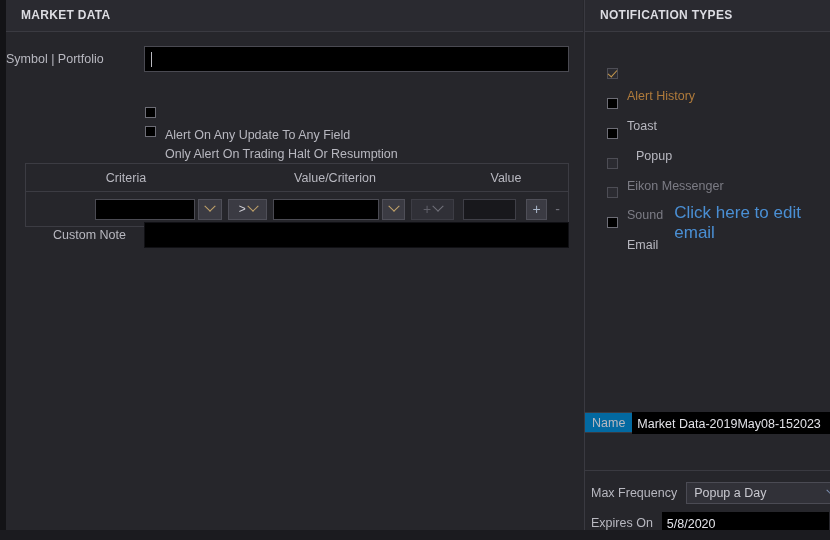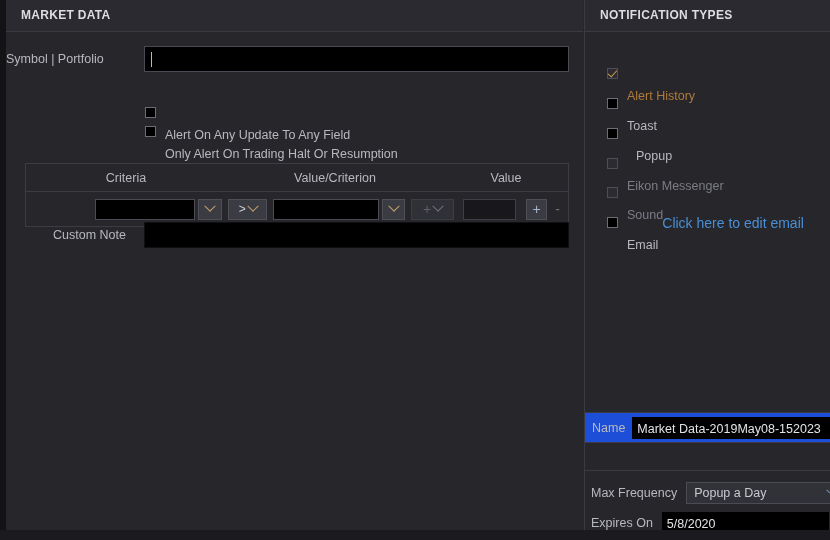--- a/index.html
+++ b/index.html
@@ -244,33 +244,33 @@
   .select.disabled { color: #76767f; background: #2e2e35; border-color: #44444c; }
   .select .sel-text { flex: 1; }
   .select .chev2 {
     width: 7px; height: 7px;
     border: solid #8e8e99;
     border-width: 0 1.4px 1.4px 0;
     transform: rotate(45deg) translate(-2px,-2px);
   }
   .select.blue .chev2 { border-color: #7f93b5; }
 
-  .link { color: #4a8fd4; font-size: 14px; margin-left: 4px; cursor: pointer; }
+  .link { color: #4a8fd4; font-size: 17px; margin-left: 16px; cursor: pointer; }
 
   
   .name-bar {
     position: absolute;
     left: 0; top: 412px;
     width: 246px;
-    height: 31px;
+    height: 21px;
     display: flex;
     align-items: center;
     border-top: 1px solid #3a3a41;
     border-bottom: 1px solid #3a3a41;
-    background: #1d4ed8;
+    background: #0369a1;
     box-sizing: border-box;
   }
   .name-bar .field-label { margin-left: 7px; }
   .name-input {
     margin-left: 7px;
     flex: 1;
     background: #000;
     height: 22px;
     line-height: 22px;
     color: #e2e2e8;

